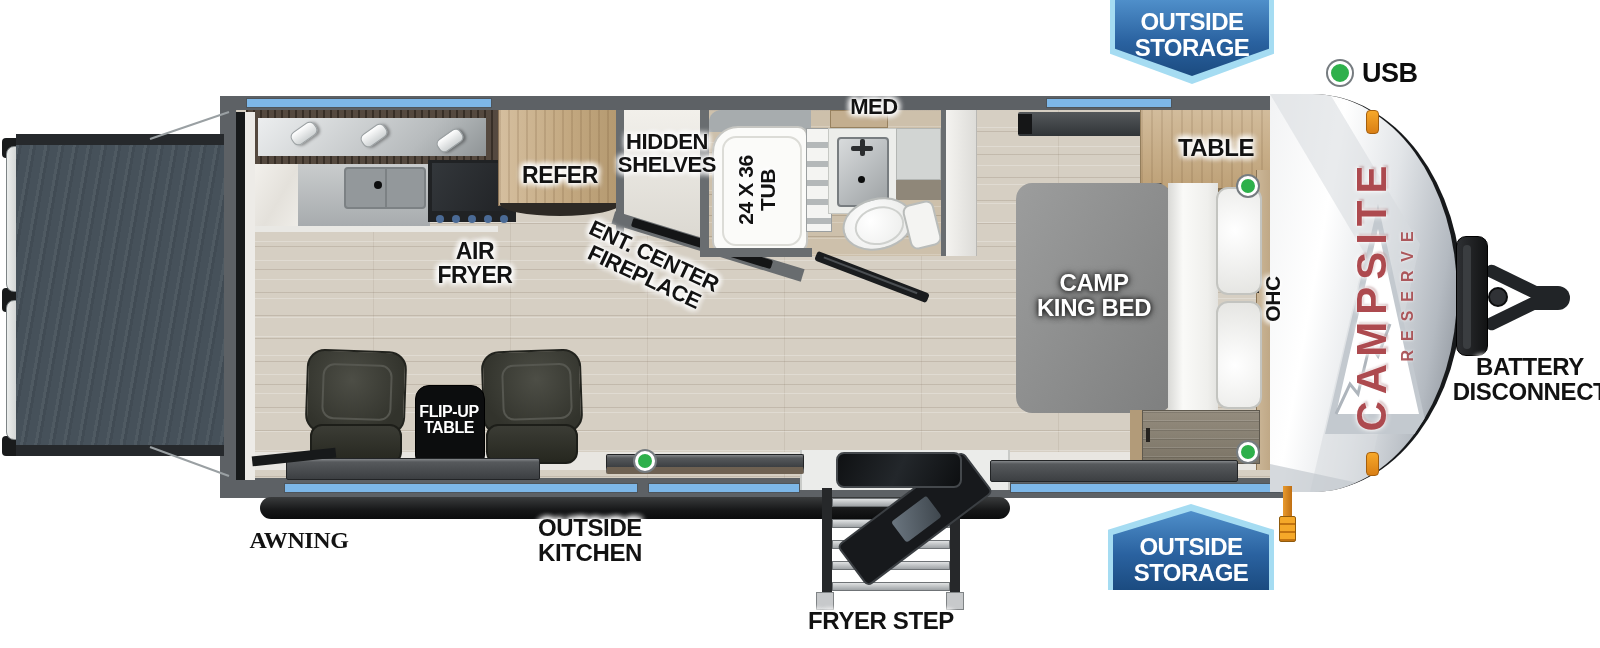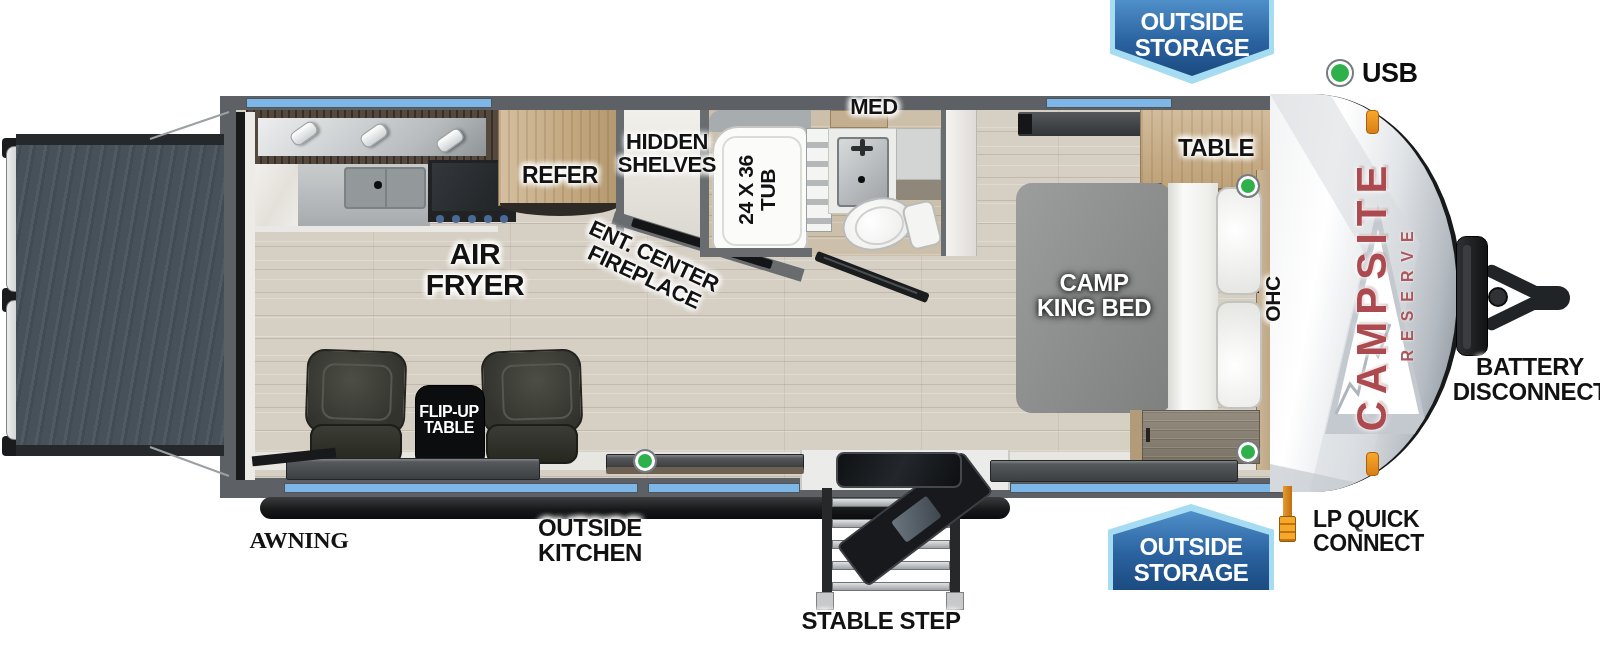--- a/index.html
+++ b/index.html
@@ -249,33 +249,31 @@
   <div class="abs" style="left:1362px;top:73px;transform:translate(0,-50%);font-size:27px;font-weight:700;color:#0d0d0d;letter-spacing:-0.5px;">USB</div>
   <div class="dot" style="left:1238px;top:176px;"></div>
   <div class="dot" style="left:1238px;top:442px;"></div>
   <div class="dot" style="left:635px;top:451px;"></div>
 
   <div class="label" style="left:560px;top:176px;font-size:23px;">REFER</div>
   <div class="label" style="left:667px;top:154px;font-size:22px;">HIDDEN
 SHELVES</div>
   <div class="label" style="left:649px;top:267px;font-size:22px;transform:translate(-50%,-50%) rotate(25deg);">ENT. CENTER
 FIREPLACE</div>
-  <div class="label" style="left:475px;top:270px;font-size:30px;">AIR
+  <div class="label" style="left:475px;top:264px;font-size:23px;">AIR
 FRYER</div>
   <div class="label" style="left:757px;top:190px;font-size:21px;transform:translate(-50%,-50%) rotate(-90deg);">24 X 36
 TUB</div>
   <div class="label" style="left:874px;top:107px;font-size:22px;">MED</div>
   <div class="label white" style="left:1094px;top:296px;font-size:24px;">CAMP
 KING BED</div>
   <div class="label" style="left:1216px;top:148px;font-size:24px;">TABLE</div>
   <div class="label" style="left:1273px;top:299px;font-size:21px;transform:translate(-50%,-50%) rotate(-90deg);">OHC</div>
   <div class="label white" style="left:449px;top:420px;font-size:16px;text-shadow:none;">FLIP-UP
 TABLE</div>
   <div class="label" style="left:299px;top:540px;font-size:24px;font-family:Liberation Serif, serif;">AWNING</div>
   <div class="label" style="left:590px;top:541px;font-size:24px;">OUTSIDE
 KITCHEN</div>
-  <div class="label" style="left:881px;top:621px;font-size:24px;">STABLE STEP</div>
-  <div class="label" style="left:1313px;top:532px;font-size:23px;transform:translate(0,-50%);text-align:left;">LP QUICK
-CONNECT</div>
+  <div class="label" style="left:881px;top:621px;font-size:24px;">FRYER STEP</div>
   <div class="label" style="left:1530px;top:380px;font-size:24px;">BATTERY
 DISCONNECT</div>
 
 </div>
 
 </body></html>

